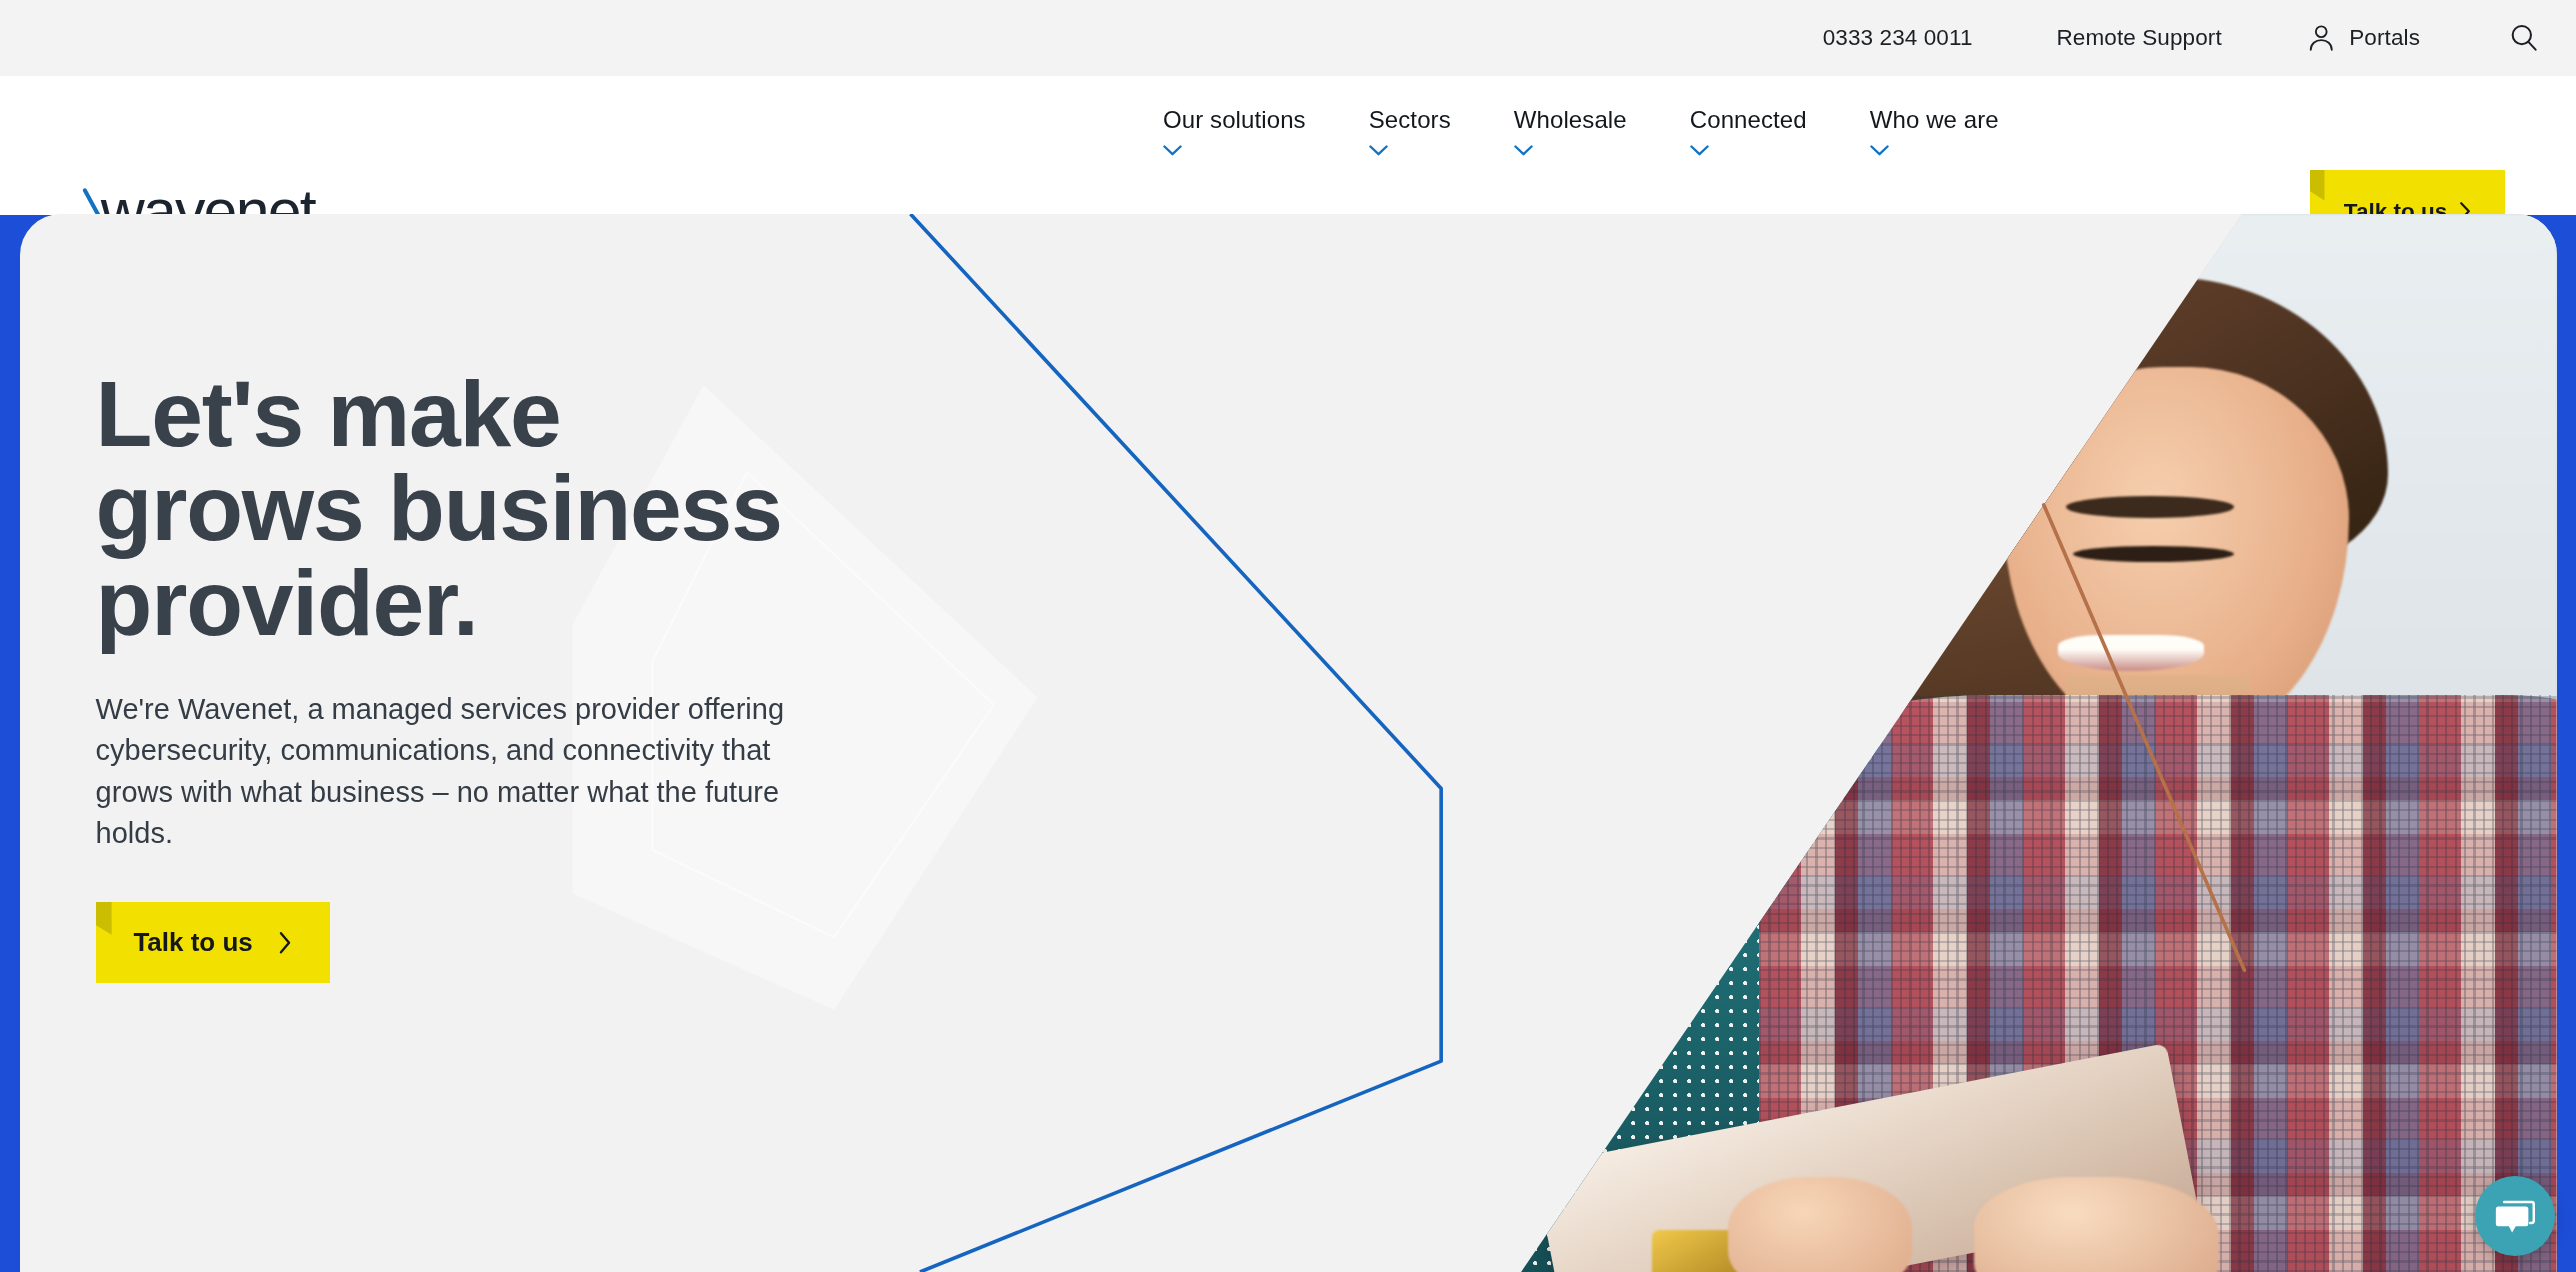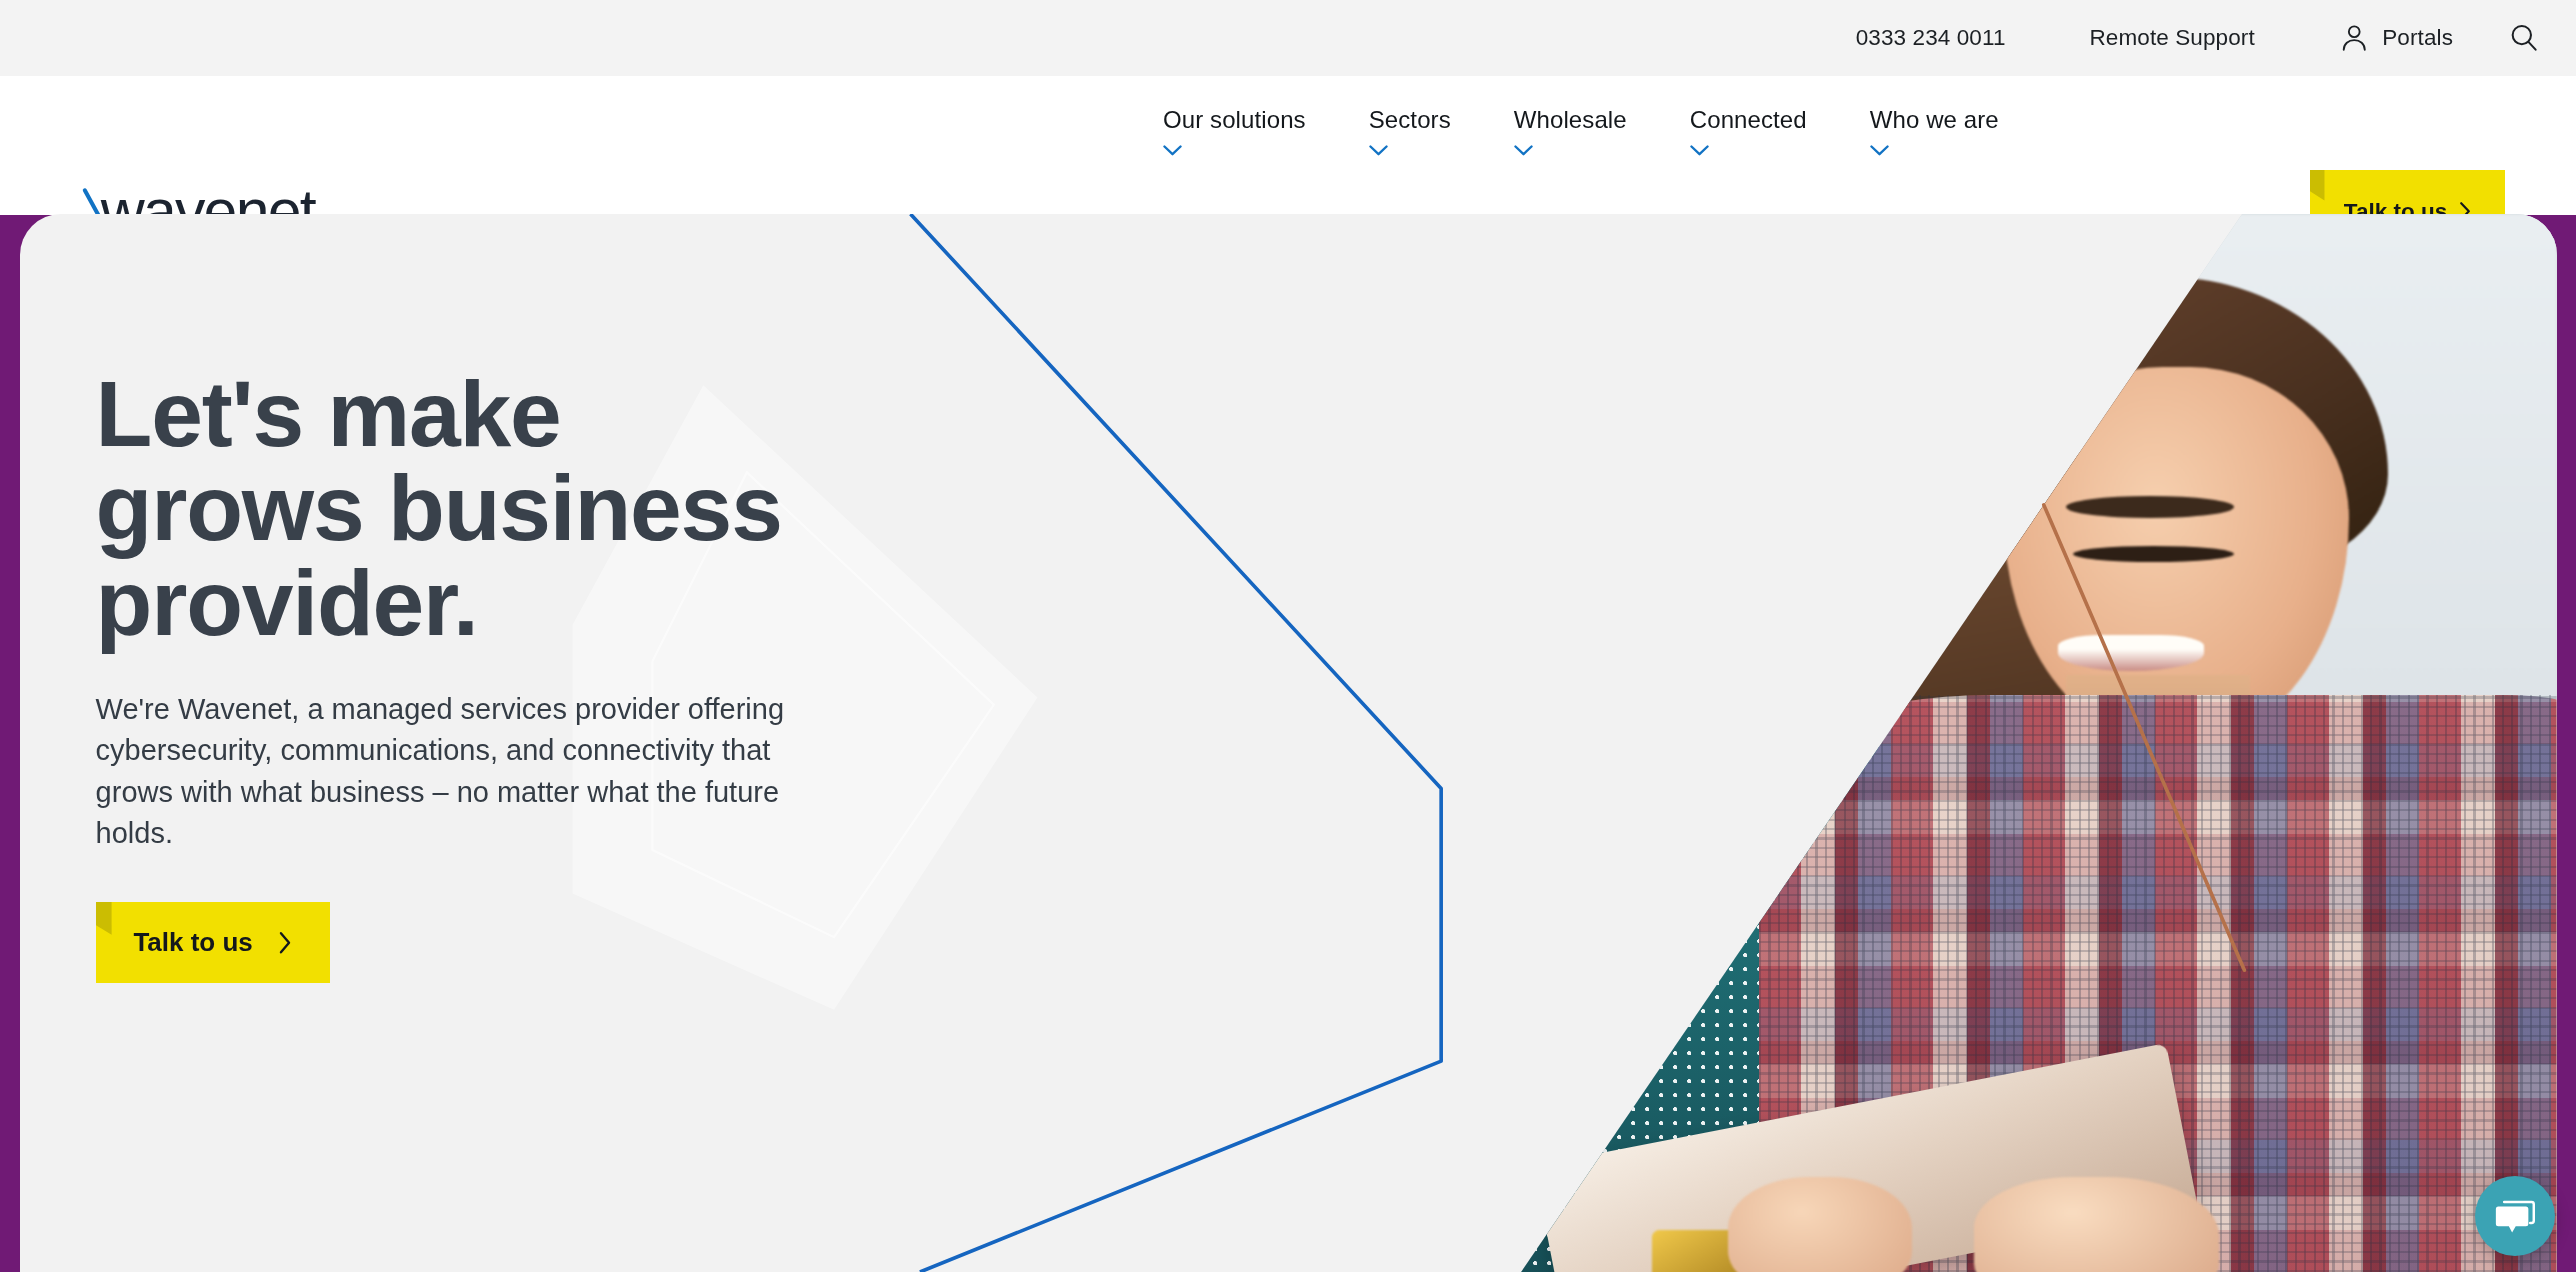--- a/index.html
+++ b/index.html
@@ -9,21 +9,21 @@
     height: 1272px;
     overflow: hidden;
     background: #ffffff;
     font-family: "Liberation Sans", sans-serif;
   }
 
   .page {
     position: relative;
     width: 2576px;
     height: 1272px;
-    background: #701a75;
+    background: #1d4ed8;
   }
 
   
   .topbar {
     position: absolute;
     left: 0; top: 0;
     width: 2576px; height: 76px;
     background: #f3f3f3;
     display: flex;
     align-items: center;
@@ -34,21 +34,21 @@
     display: flex;
     align-items: center;
     color: #1c2024;
     font-size: 22.5px;
     letter-spacing: 0.1px;
     text-decoration: none;
     white-space: nowrap;
   }
   .topbar-phone { margin-right: 84px; }
   .topbar-support { margin-right: 84px; }
-  .topbar-portals { margin-right: 55px; }
+  .topbar-portals { margin-right: 88px; }
   .person-icon { width: 30.5px; height: 30.5px; margin-right: 13px; display:block; }
   .search-icon { width: 32px; height: 32px; display:block; }
 
   
   .header {
     position: absolute;
     left: 0; top: 76px;
     width: 2576px; height: 139px;
     background: #ffffff;
   }

